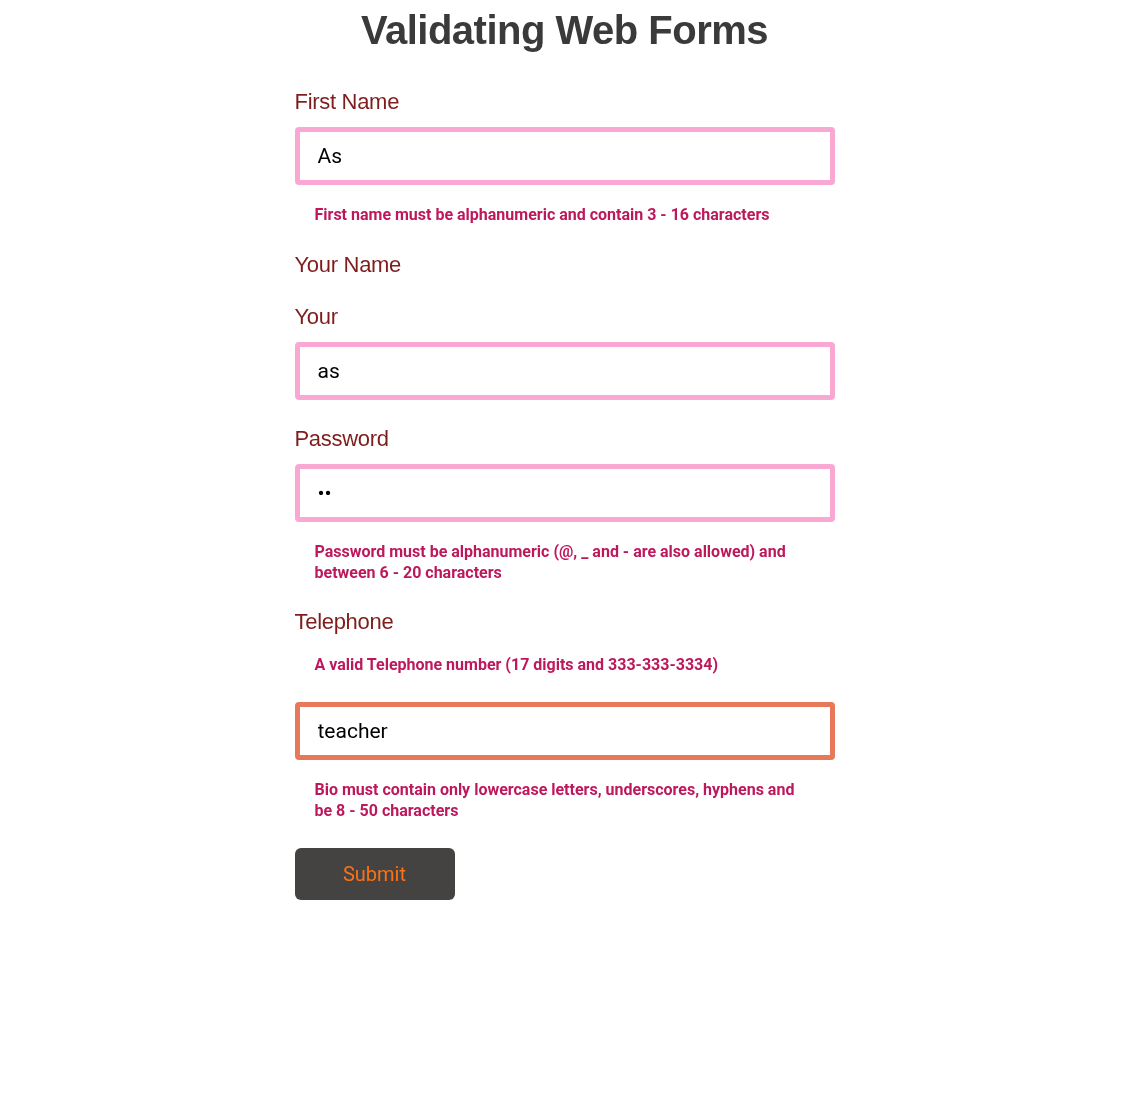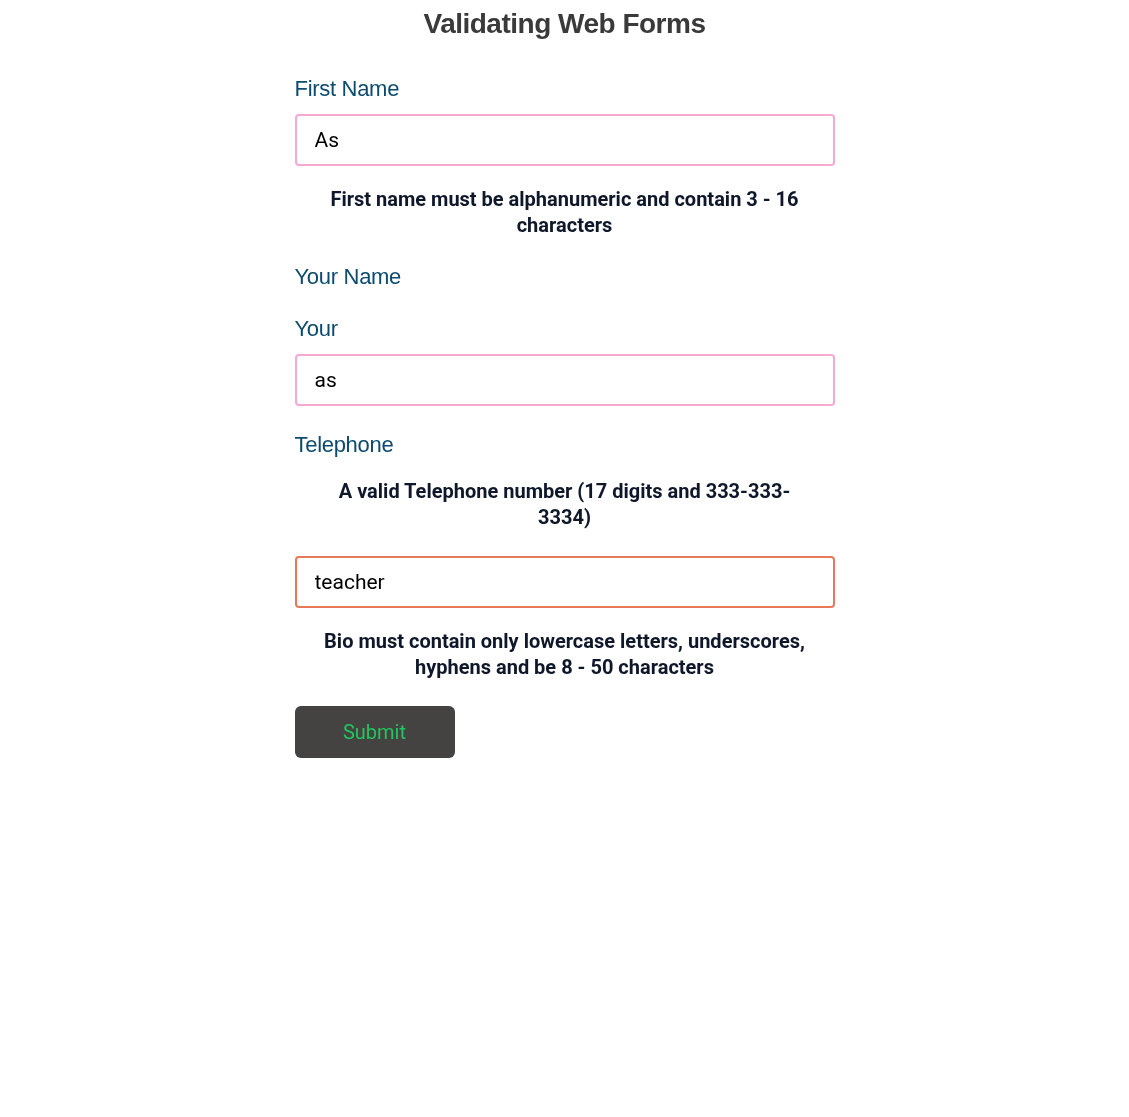--- a/index.html
+++ b/index.html
@@ -13,67 +13,67 @@
       color: #333;
       width: 1129px;
     }
     .container {
       width: 540px;
       margin: 0 auto;
       padding-top: 8px;
     }
     h1 {
       font-family: "Helvetica Neue", Arial, sans-serif;
-      font-size: 28px;
+      font-size: 40px;
       font-weight: 600;
       color: #3a3a3a;
       text-align: center;
       margin-bottom: 36px;
       letter-spacing: -0.5px;
     }
     .form-group {
       margin-bottom: 26px;
     }
     .form-label {
       display: block;
       font-size: 22px;
       font-weight: 400;
-      color: #0c4a6e;
+      color: #7f1d1d;
       margin-bottom: 12px;
       font-family: "Helvetica Neue", Arial, sans-serif;
       letter-spacing: -0.3px;
     }
     .form-input {
       width: 100%;
       padding: 12px 18px;
       font-size: 21px;
-      border: 2px solid #f9a8d4;
+      border: 5px solid #f9a8d4;
       border-radius: 4px;
       font-family: -apple-system, BlinkMacSystemFont, "Segoe UI", Roboto, Helvetica, Arial, sans-serif;
       color: #000;
       background: #fff;
       outline: none;
     }
     .form-input.invalid {
       border-color: #e8785a;
     }
     .help-text {
-      text-align: center;
-      font-size: 20px;
+      text-align: left;
+      font-size: 16px;
       font-weight: 700;
-      color: #0f172a;
+      color: #be185d;
       margin-top: 20px;
       padding: 0 20px;
       line-height: 1.3;
     }
     .submit-button {
       width: 160px;
       padding: 14px 0;
       background: #454341;
-      color: #22c55e;
+      color: #f97316;
       font-size: 20px;
       border: none;
       border-radius: 6px;
       cursor: pointer;
       font-family: -apple-system, BlinkMacSystemFont, "Segoe UI", Roboto, Helvetica, Arial, sans-serif;
       text-align: center;
     }
   </style>
 </head>
 <body>
@@ -89,20 +89,25 @@
 
   <div class="form-group">
     <label class="form-label">Your Name</label>
   </div>
 
   <div class="form-group">
     <label class="form-label">Your</label>
     <input type="text" class="form-input" value="as" style="">
   </div>
 
+  <div class="form-group">
+    <label class="form-label">Password</label>
+    <input type="text" class="form-input" value="••" style="">
+    <div class="help-text">Password must be alphanumeric (@, _ and - are also allowed) and between 6 - 20 characters</div>
+  </div>
 
   <div class="form-group">
     <label class="form-label">Telephone</label>
     <div class="help-text">A valid Telephone number (17 digits and 333-333-3334)</div>
   </div>
 
   <div class="form-group">
     <input type="text" class="form-input invalid" value="teacher" style="">
     <div class="help-text">Bio must contain only lowercase letters, underscores, hyphens and be 8 - 50 characters</div>
   </div>

